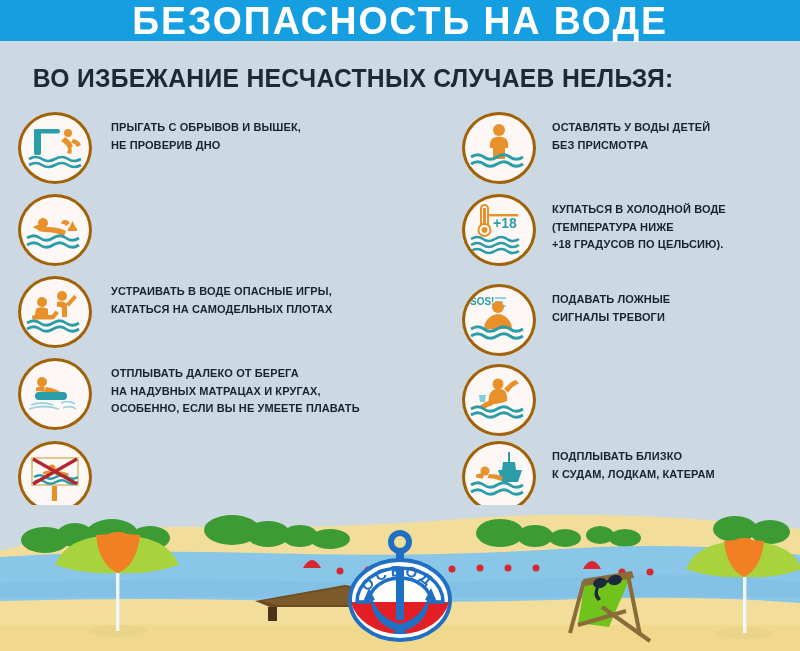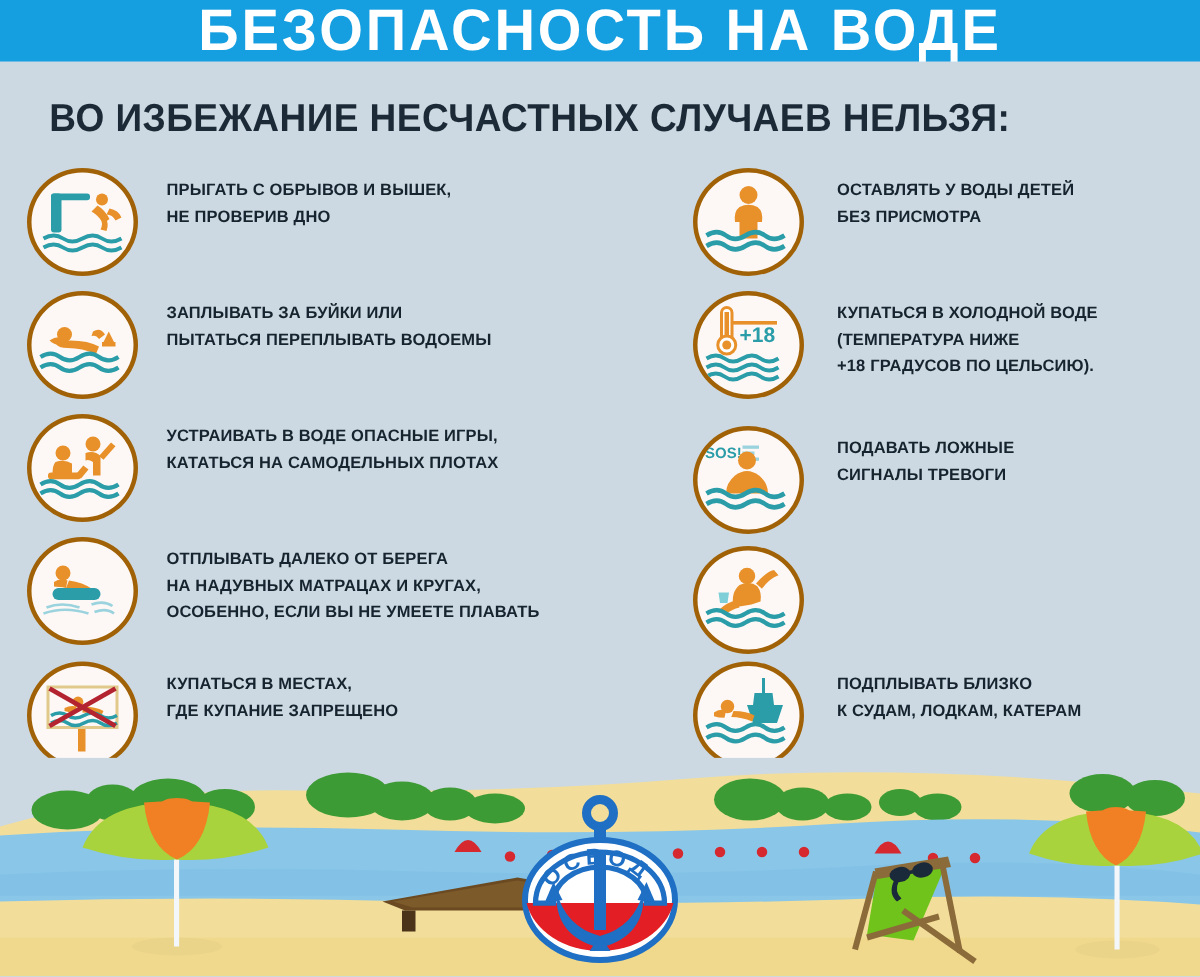--- a/index.html
+++ b/index.html
@@ -40,21 +40,21 @@
   .badge{
     width:74px;height:72px;flex:0 0 74px;border:3px solid #a16207;
     border-radius:50%;background:#fdf8f6;position:relative;overflow:hidden;
     box-sizing:border-box;
   }
   .badge svg{position:absolute;left:0;top:0;}
   .item-text{
     margin-left:19px;color:#16242f;font-size:11px;font-weight:bold;
     line-height:17.5px;letter-spacing:.1px;white-space:pre-line;padding-top:7px;
   }
-  .col-right .item-text{margin-left:22px;}
+  .col-right .item-text{margin-left:16px;}
 
   
   .scene{position:absolute;left:0;bottom:0;width:800px;height:146px;overflow:hidden;}
   .logo{position:absolute;left:341px;top:528px;width:118px;height:118px;}
 </style>
 </head>
 <body>
 
 <div class="page">
 
@@ -96,22 +96,20 @@
               <path d="M26 30 q12 0 19 4 l-2 5 q-9-4-19-4 q-6 0-8-3 q2-2 10-2z"></path>
               <path d="M12 30 q4-3 9-2 l-1 5 q-5 0-8-3z"></path>
               <path d="M41 24 q5-3 8 2 l-4 3 q-2-3-5-2z"></path>
             </g>
             <path d="M48 31 l7 0 l-3.5 -7z" fill="#e8912a"></path>
             <rect x="47" y="31" width="9" height="3" fill="#e8912a"></rect>
             <path d="M6 41 q7-4.5 13 0 t13 0 t13 0 t13 0" stroke="#2a9da8" stroke-width="2.8" fill="none"></path>
             <path d="M6 48 q7-4.5 13 0 t13 0 t13 0 t13 0" stroke="#2a9da8" stroke-width="2.8" fill="none"></path>
           </svg>
         </div>
-        <div class="item-text">ЗАПЛЫВАТЬ ЗА БУЙКИ ИЛИ
-ПЫТАТЬСЯ ПЕРЕПЛЫВАТЬ ВОДОЕМЫ</div>
       </div>
 
       <div class="item" style="top:170px">
         <div class="badge">
           <svg width="68" height="66" viewBox="0 0 68 66">
             <g fill="#e8912a">
               <circle cx="21" cy="23" r="5"></circle>
               <path d="M16 29 q6-2 11 1 l0 7 l-13 0 q0-6 2-8z"></path>
               <circle cx="41" cy="17" r="5"></circle>
               <path d="M36 23 q6-2 10 2 l0 13 l-5 0 l0-9 q-3-2-5-1z"></path>
@@ -155,22 +153,20 @@
             <g fill="#e8912a">
               <circle cx="31" cy="24" r="3.6"></circle>
               <path d="M34 27 q9 0 14 3 l-2 4 q-6-3-12-3z"></path>
               <path d="M22 28 q4-2 8-1 l-1 4 q-4 0-7-1z"></path>
             </g>
             <path d="M13 33 q6-3.4 11 0 t11 0 t11 0 t11 0" stroke="#2a9da8" stroke-width="2.4" fill="none"></path>
             <path d="M13 38 q6-3.4 11 0 t11 0 t11 0 t11 0" stroke="#2a9da8" stroke-width="2.4" fill="none"></path>
             <path d="M12 15 L56 40 M56 15 L12 40" stroke="#b32430" stroke-width="3.2" fill="none"></path>
           </svg>
         </div>
-        <div class="item-text">КУПАТЬСЯ В МЕСТАХ,
-ГДЕ КУПАНИЕ ЗАПРЕЩЕНО</div>
       </div>
     </div>
 
     <div class="col col-right">
 
       <div class="item" style="top:6px">
         <div class="badge">
           <svg width="68" height="66" viewBox="0 0 68 66">
             <g fill="#e8912a">
               <circle cx="34" cy="15" r="6"></circle>

